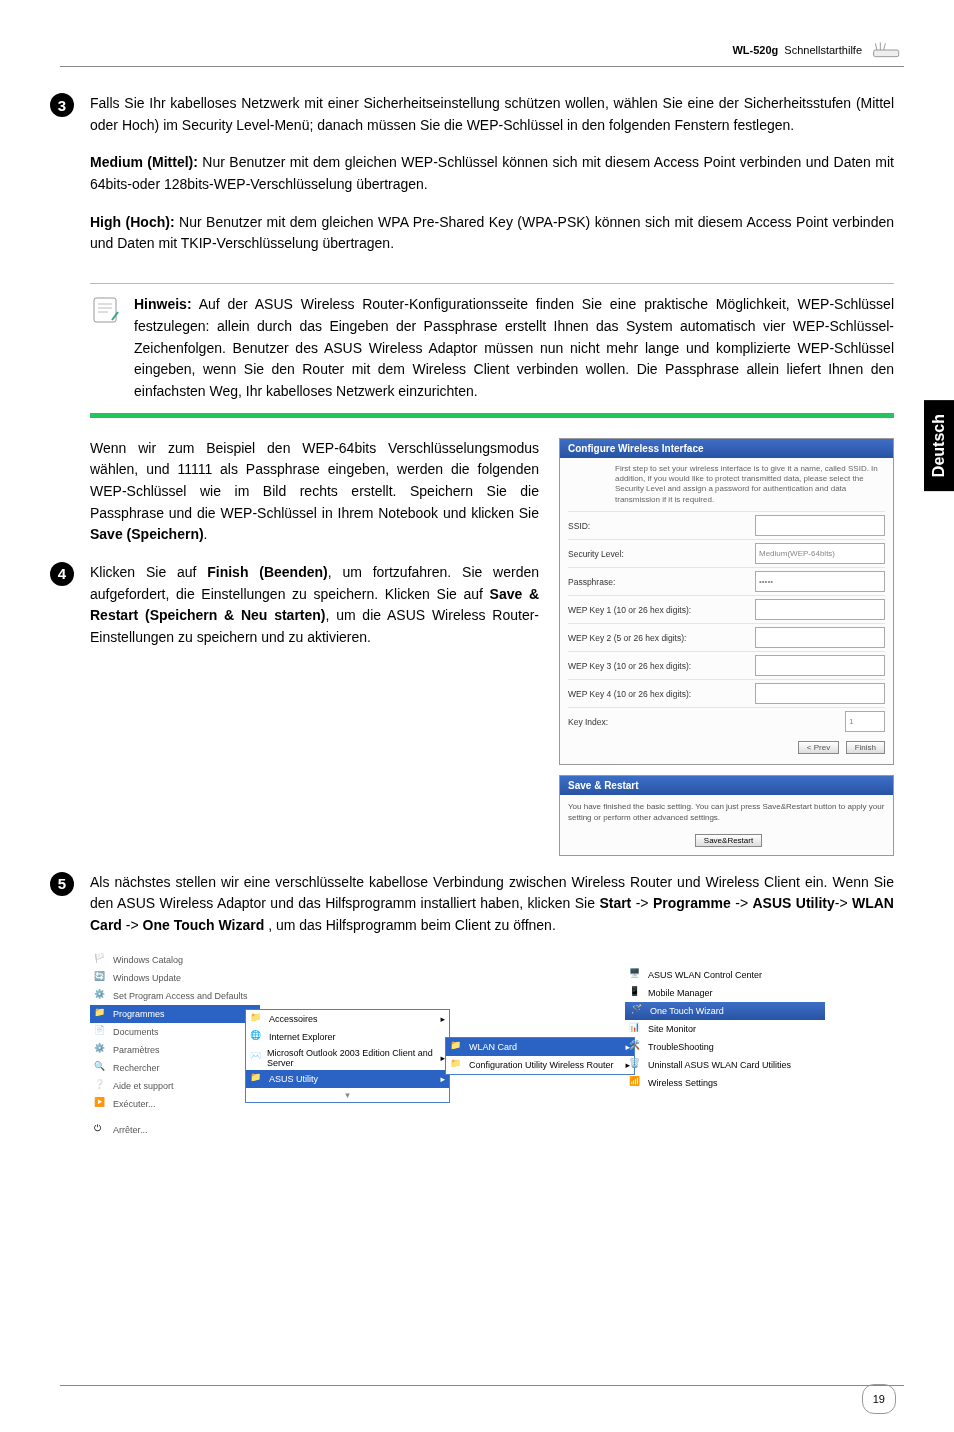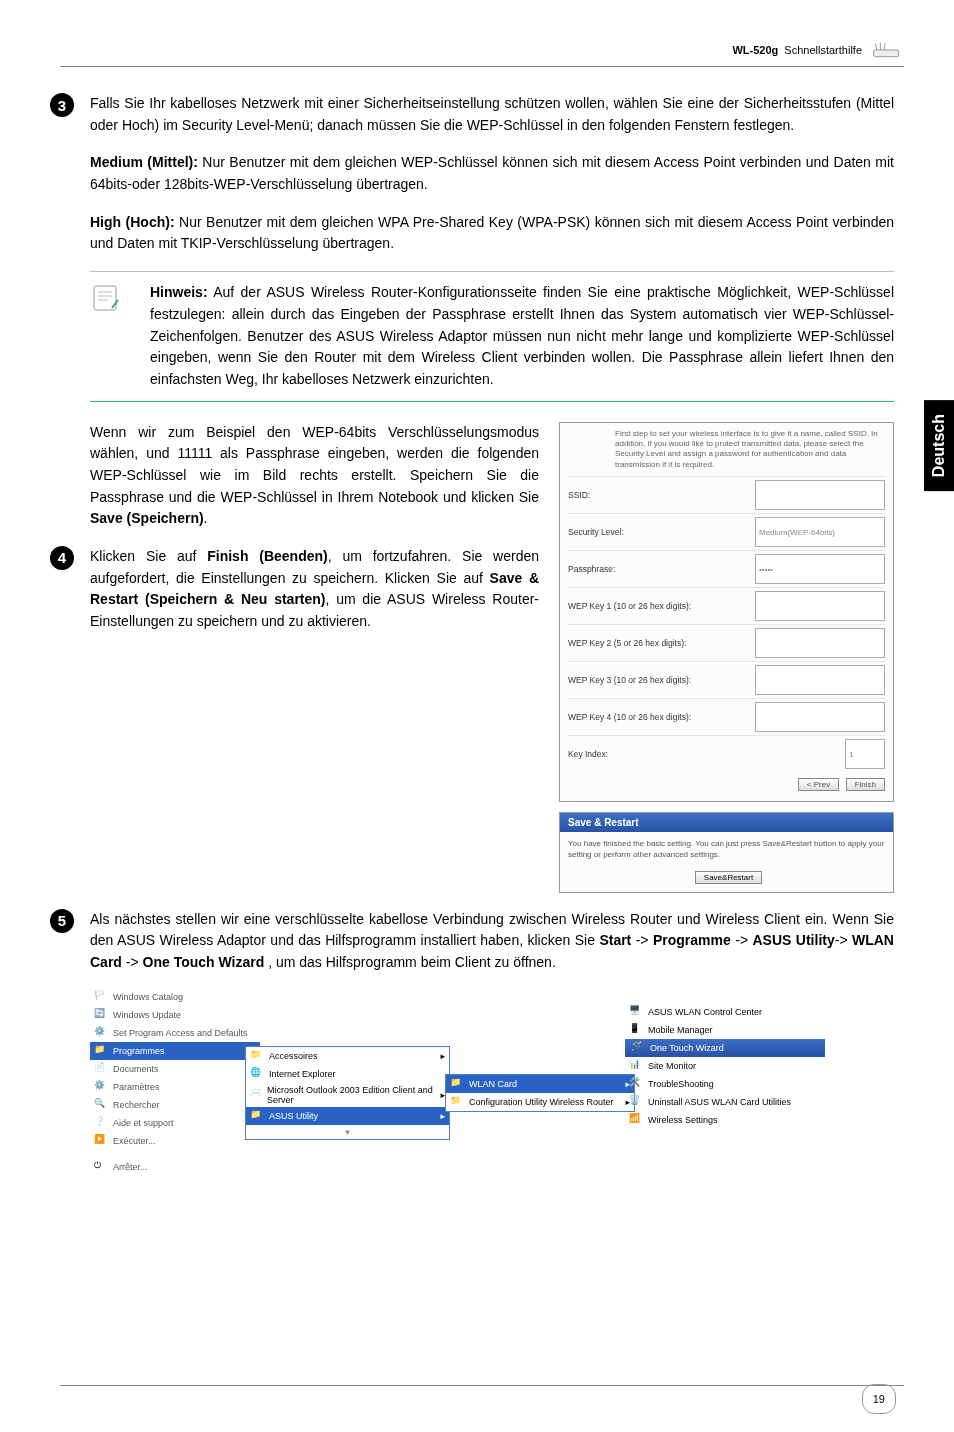--- a/index.html
+++ b/index.html
@@ -8,32 +8,32 @@
   .content { padding: 40px 60px 0 90px; }
   .header-line { border-bottom: 1px solid #888; margin-left: -30px; margin-right: -10px; padding-bottom: 6px; display: flex; justify-content: flex-end; align-items: center; gap: 8px; }
   .header-text { font-size: 11px; }
   .header-bold { font-weight: 700; }
   .router-icon { width: 34px; height: 20px; display: inline-block; }
   .router-icon svg { width: 100%; height: 100%; }
   .step-row { margin-top: 26px; position: relative; }
   .step-num { position: absolute; left: -40px; top: 0; width: 24px; height: 24px; border-radius: 50%; background: #000; color: #fff; font-weight: 700; font-size: 15px; display: flex; align-items: center; justify-content: center; }
   .body-text { font-size: 14px; line-height: 1.55; text-align: justify; }
   .para { margin-bottom: 16px; }
-  .note-row { display: flex; gap: 28px; margin-top: 16px; border-top: 1px solid #bbb; border-bottom: 1px solid #22c55e; padding: 10px 0; }
+  .note-row { display: flex; gap: 12px; margin-top: 28px; border-top: 1px solid #bbb; border-bottom: 5px solid #22c55e; padding: 10px 0; }
   .note-icon { width: 32px; height: 32px; flex-shrink: 0; }
   .two-col { display: flex; gap: 20px; margin-top: 20px; }
   .col-left { flex: 1; }
   .col-right { width: 335px; flex-shrink: 0; }
   .panel { border: 1px solid #999; background: #fcfcfc; margin-bottom: 10px; font-size: 9px; }
   .panel-header { background: linear-gradient(#3d6ec7, #2853a3); color: #fff; font-weight: 700; padding: 4px 8px; font-size: 10px; }
   .panel-body { padding: 6px 8px 10px 8px; color: #555; }
   .panel-hint { font-size: 8px; color: #666; margin-bottom: 6px; line-height: 1.3; margin-left: 47px; }
   .field-row { display: flex; justify-content: space-between; align-items: center; border-top: 1px solid #e5e5e5; padding: 3px 0; }
   .field-label { color: #333; font-size: 8.5px; max-width: 150px; }
-  .field-input { width: 130px; height: 30px; border: 1px solid #aaa; background: #fff; font-size: 8px; padding: 0 3px; display: flex; align-items: center; color: #888; overflow: hidden; }
+  .field-input { width: 130px; height: 21px; border: 1px solid #aaa; background: #fff; font-size: 8px; padding: 0 3px; display: flex; align-items: center; color: #888; overflow: hidden; }
   .btns { text-align: right; margin-top: 6px; }
   .btn3d { display: inline-block; border: 1px solid #888; background: linear-gradient(#fff, #ddd); font-size: 8px; padding: 1px 8px; margin-left: 4px; border-radius: 0; }
   .restart-hint { font-size: 8px; color: #555; padding: 6px 8px; line-height: 1.4; }
   .center-btn { text-align: center; margin: 4px 0 8px 0; }
   .side-tab { position: absolute; right: 0; top: 400px; background: #000; color: #fff; writing-mode: vertical-rl; transform: rotate(180deg); font-weight: 700; font-size: 16px; padding: 14px 6px; }
   
   .startmock { margin-top: 14px; position: relative; height: 176px; }
   .sm-left { position: absolute; left: 0; top: 0; width: 170px; font-size: 9px; }
   .sm-item { display: flex; align-items: center; gap: 5px; padding: 2px 4px; }
   .sm-blue { background: #2a63c4; color: #fff; }
@@ -92,20 +92,21 @@
         <div class="step-row" style="margin-top:8px;">
           <div class="step-num">4</div>
           <div class="body-text">
             <span>Klicken Sie auf </span><b>Finish (Beenden)</b><span>, um fortzufahren. Sie werden aufgefordert, die Einstellungen zu speichern. Klicken Sie auf </span><b>Save &amp; Restart (Speichern &amp; Neu starten)</b><span>, um die ASUS Wireless Router-Einstellungen zu speichern und zu aktivieren.</span>
           </div>
         </div>
       </div>
 
       <div class="col-right">
         <div class="panel">
+          <div class="panel-header">Configure Wireless Interface</div>
           <div class="panel-body">
             <div class="panel-hint">First step to set your wireless interface is to give it a name, called SSID. In addition, if you would like to protect transmitted data, please select the Security Level and assign a password for authentication and data transmission if it is required.</div>
             <div class="field-row">
                 <span class="field-label">SSID:</span>
                 <span class="field-input"></span>
               </div>
             <div class="field-row">
                 <span class="field-label">Security Level:</span>
                 <span class="field-input">Medium(WEP-64bits)</span>
               </div>

